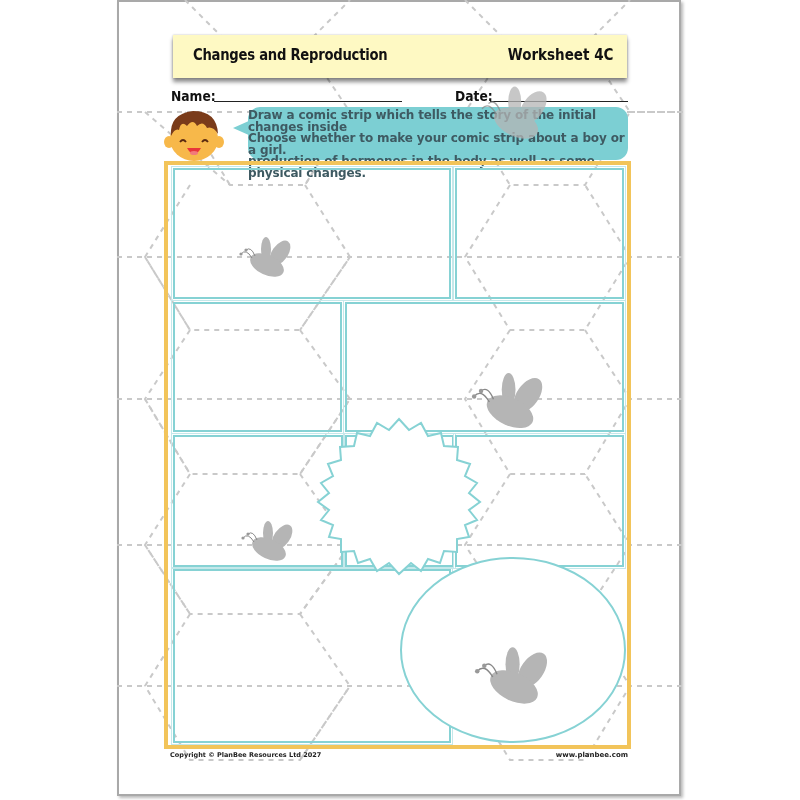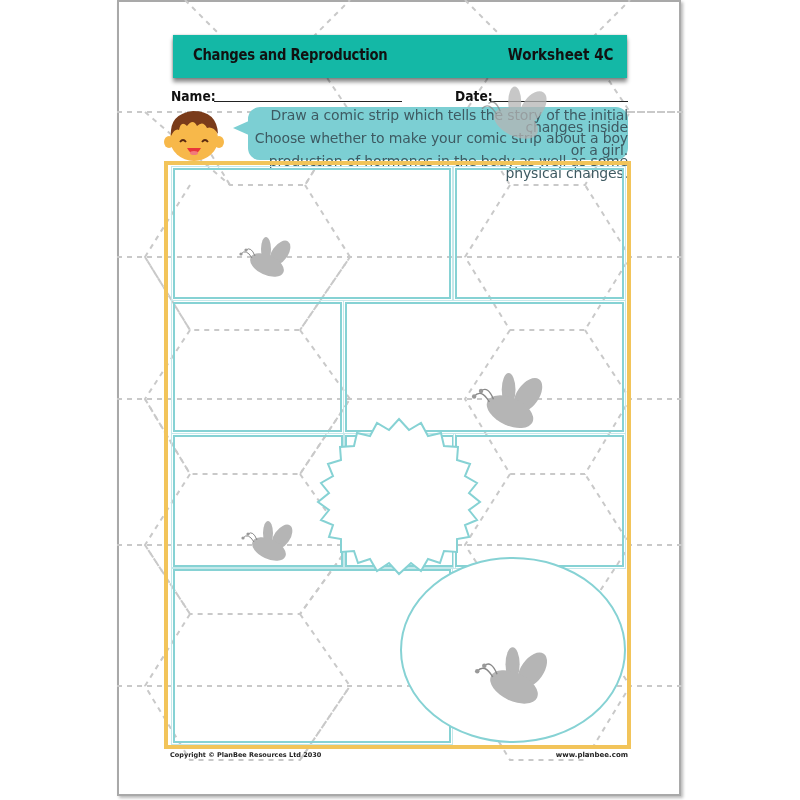--- a/index.html
+++ b/index.html
@@ -1,26 +1,26 @@
 <!DOCTYPE html>
 <html><head>
 <meta charset="utf-8">
 <style>
   html, body { margin:0; padding:0; }
   body { width:800px; height:800px; background:#ffffff; position:relative; overflow:hidden; font-family:"Liberation Sans", sans-serif; }
   .page { position:absolute; left:117px; top:0; width:564px; height:796px; background:#fff; border:2px solid #a9a9a9; box-shadow: 2px 2px 3px #b9b9b9; box-sizing:border-box; }
   .hexbg { position:absolute; left:117px; top:0; width:566px; height:798px; }
-  .title-bar { position:absolute; left:173px; top:35px; width:454px; height:43px; background:#14b8a6; box-shadow: 0 4px 4px rgba(0,0,0,0.45), 0 0 2px rgba(0,0,0,0.25); }
+  .title-bar { position:absolute; left:173px; top:35px; width:454px; height:43px; background:#fef9c3; box-shadow: 0 4px 4px rgba(0,0,0,0.45), 0 0 2px rgba(0,0,0,0.25); }
   .title-left { position:absolute; left:20px; top:11px; font-family:"DejaVu Sans", sans-serif; font-weight:bold; font-size:15px; color:#111; letter-spacing:-0.3px; transform:scaleX(0.88); transform-origin:left; }
   .title-right { position:absolute; right:14px; top:11px; font-family:"DejaVu Sans", sans-serif; font-weight:bold; font-size:15px; color:#111; transform:scaleX(0.9); transform-origin:right; }
   .field-label { position:absolute; font-family:"DejaVu Sans", sans-serif; font-weight:bold; font-size:14px; color:#111; transform:scaleX(0.88); transform-origin:left; }
   .field-line { position:absolute; height:0; border-bottom:1.5px solid #222; }
   .bubble { position:absolute; left:248px; top:107px; width:380px; height:53px; background:#7ccfd3; border-radius:12px; }
   .bubble-tail { position:absolute; left:233px; top:120px; width:0; height:0; border-top:8px solid transparent; border-bottom:8px solid transparent; border-right:18px solid #7ccfd3; }
-  .bubble-text { position:absolute; left:0; top:3px; width:100%; text-align:right; font-family:"DejaVu Sans", sans-serif; font-weight:normal; font-size:14px; line-height:11.6px; color:#3e5a62; letter-spacing:-0.15px; }
+  .bubble-text { position:absolute; left:0; top:3px; width:100%; text-align:left; font-family:"DejaVu Sans", sans-serif; font-weight:bold; font-size:12px; line-height:11.6px; color:#3e5a62; letter-spacing:-0.15px; }
   .frame-svg { position:absolute; left:0; top:0; width:800px; height:800px; pointer-events:none; }
   .panel { position:absolute; box-sizing:border-box; border:2px solid #86d2d4; outline:1px solid #c4e8ea; outline-offset:1px; background:transparent; }
   .footer-left { position:absolute; left:170px; top:751px; font-family:"DejaVu Sans", sans-serif; font-weight:bold; font-size:6.5px; color:#222; }
   .footer-right { position:absolute; right:172px; top:751px; font-family:"DejaVu Sans", sans-serif; font-weight:bold; font-size:7px; color:#222;padding-left:44px; }
   .avatar { position:absolute; left:163px; top:106px; width:62px; height:56px; }
   .bee { position:absolute; }
 </style>
 </head>
 <body>
 
@@ -140,14 +140,14 @@
   <circle cx="3" cy="18" r="1.6" fill="#999"></circle>
     <circle cx="8" cy="14" r="1.6" fill="#999"></circle>
 </svg>
 <svg class="bee" style="left:478px; top:84px; width:76px; height:60px; opacity:0.75;" viewBox="0 0 58 44">
   <ellipse cx="28" cy="13" rx="5" ry="12" fill="#b5b5b5"></ellipse>
   <ellipse cx="42" cy="17" rx="8" ry="14" transform="rotate(35 42 17)" fill="#b5b5b5"></ellipse>
   <ellipse cx="29" cy="29" rx="18" ry="10" transform="rotate(25 29 29)" fill="#b5b5b5"></ellipse>
   <path d="M14,22 Q8,12 3,18 M17,20 Q13,10 8,14" stroke="#888" stroke-width="1" fill="none"></path>
 </svg>
 
-<span class="footer-left">Copyright © PlanBee Resources Ltd 2030</span>
+<span class="footer-left">Copyright © PlanBee Resources Ltd 2027</span>
 <span class="footer-right">www.planbee.com</span>
 
 </body></html>

